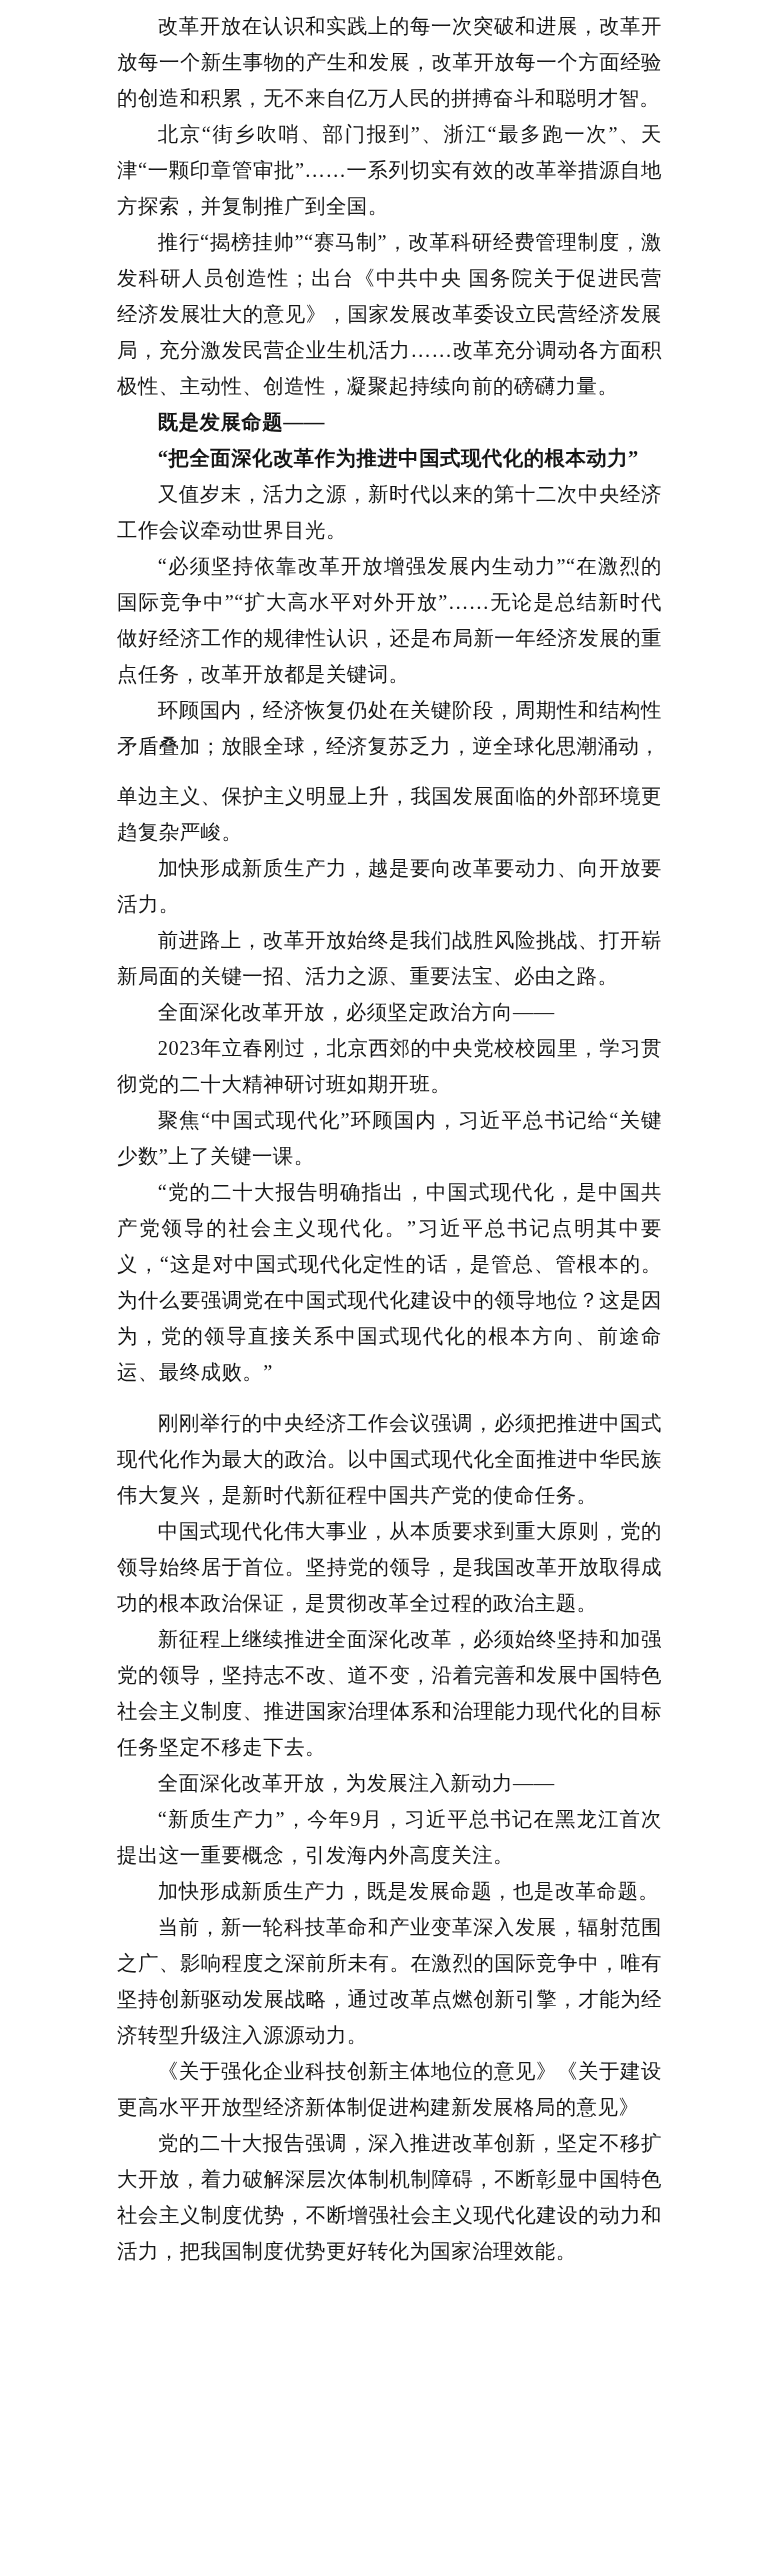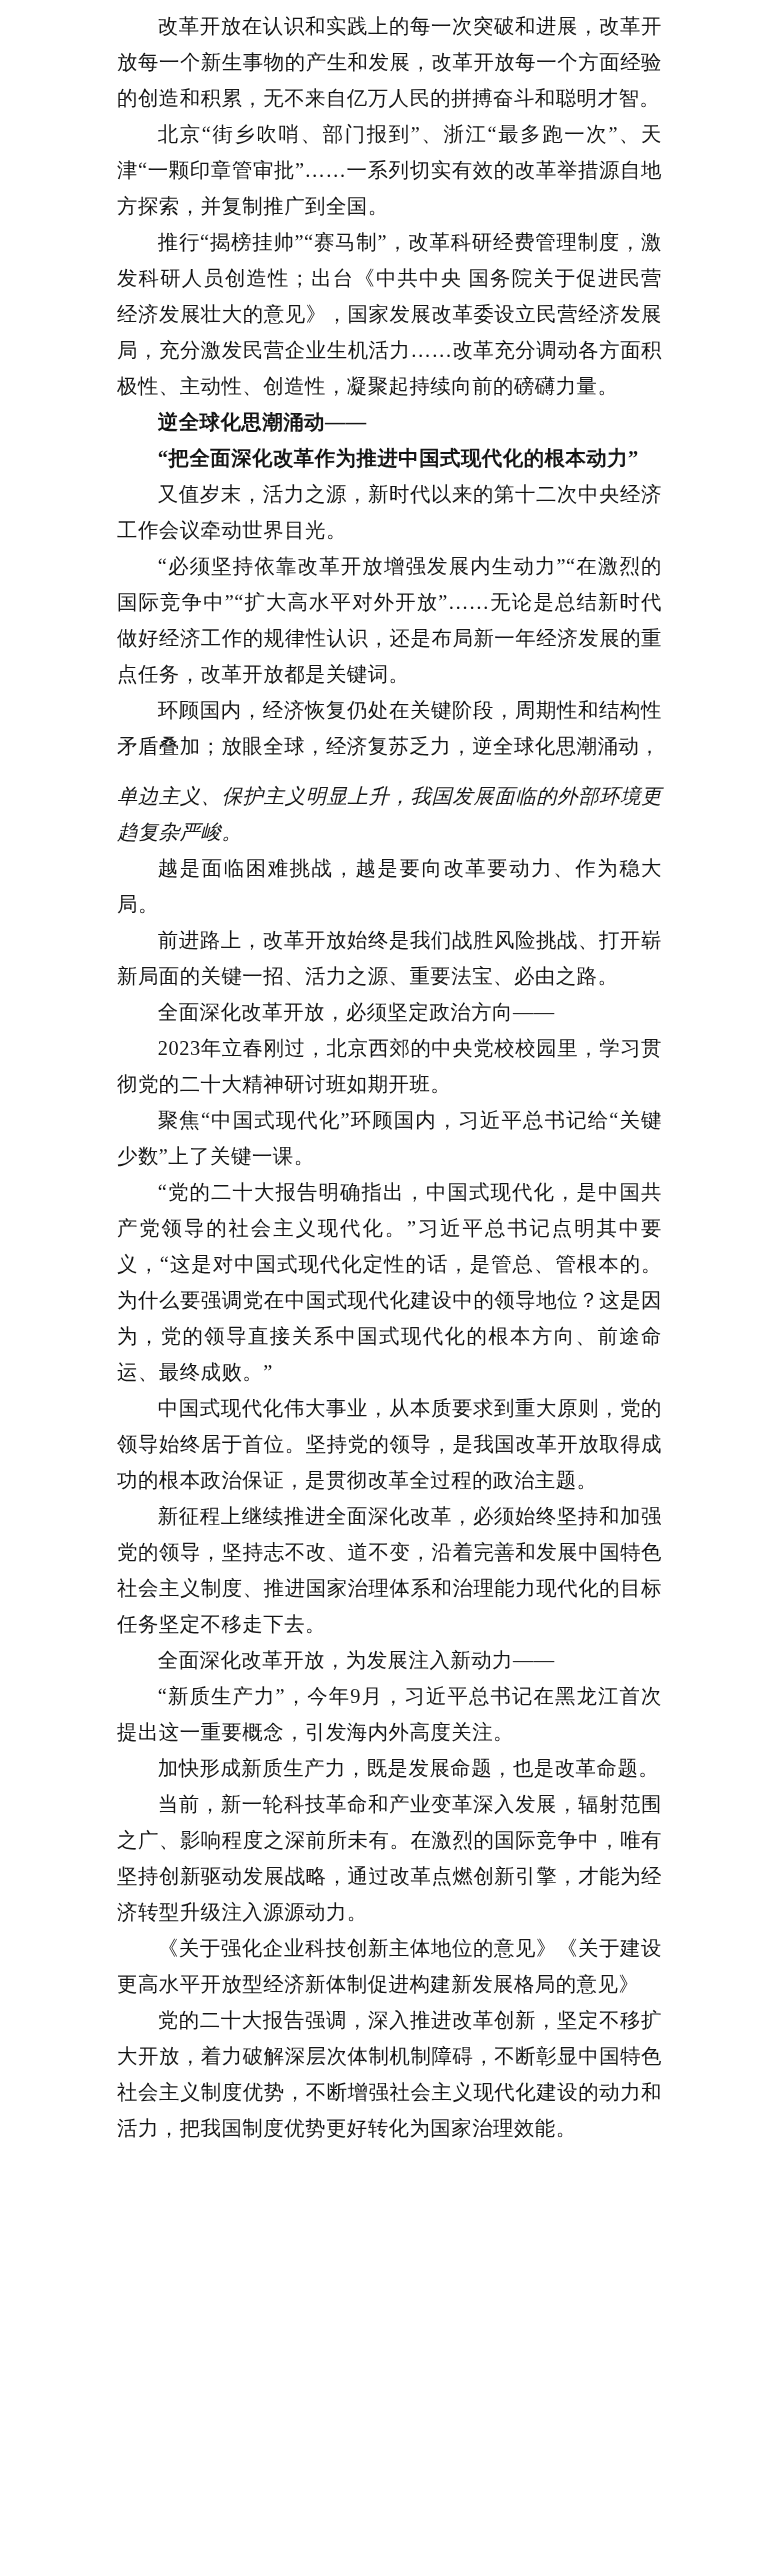--- a/index.html
+++ b/index.html
@@ -29,42 +29,42 @@
     text-indent: 2em;
   }
   .page p.cont {
     text-indent: 0;
   }
   .page p.heading {
     font-weight: bold;
   }
   .page p.page-gap {
     margin-top: 14.5px;
-    font-style: italic;
   }
 </style>
 </head>
 <body>
 
 <div class="page">
   <p>改革开放在认识和实践上的每一次突破和进展，改革开放每一个新生事物的产生和发展，改革开放每一个方面经验的创造和积累，无不来自亿万人民的拼搏奋斗和聪明才智。</p>
   <p>北京“街乡吹哨、部门报到”、浙江“最多跑一次”、天津“一颗印章管审批”……一系列切实有效的改革举措源自地方探索，并复制推广到全国。</p>
   <p>推行“揭榜挂帅”“赛马制”，改革科研经费管理制度，激发科研人员创造性；出台《中共中央 国务院关于促进民营经济发展壮大的意见》，国家发展改革委设立民营经济发展局，充分激发民营企业生机活力……改革充分调动各方面积极性、主动性、创造性，凝聚起持续向前的磅礴力量。</p>
-  <p class="heading">逆全球化思潮涌动——</p>
+  <p class="heading">既是发展命题——</p>
   <p class="heading">“把全面深化改革作为推进中国式现代化的根本动力”</p>
   <p>又值岁末，活力之源，新时代以来的第十二次中央经济工作会议牵动世界目光。</p>
   <p>“必须坚持依靠改革开放增强发展内生动力”“在激烈的国际竞争中”“扩大高水平对外开放”……无论是总结新时代做好经济工作的规律性认识，还是布局新一年经济发展的重点任务，改革开放都是关键词。</p>
   <p>环顾国内，经济恢复仍处在关键阶段，周期性和结构性矛盾叠加；放眼全球，经济复苏乏力，逆全球化思潮涌动，</p>
   <p class="cont page-gap">单边主义、保护主义明显上升，我国发展面临的外部环境更趋复杂严峻。</p>
-  <p>越是面临困难挑战，越是要向改革要动力、作为稳大局。</p>
+  <p>加快形成新质生产力，越是要向改革要动力、向开放要活力。</p>
   <p>前进路上，改革开放始终是我们战胜风险挑战、打开崭新局面的关键一招、活力之源、重要法宝、必由之路。</p>
   <p>全面深化改革开放，必须坚定政治方向——</p>
   <p>2023年立春刚过，北京西郊的中央党校校园里，学习贯彻党的二十大精神研讨班如期开班。</p>
   <p>聚焦“中国式现代化”环顾国内，习近平总书记给“关键少数”上了关键一课。</p>
   <p>“党的二十大报告明确指出，中国式现代化，是中国共产党领导的社会主义现代化。”习近平总书记点明其中要义，“这是对中国式现代化定性的话，是管总、管根本的。为什么要强调党在中国式现代化建设中的领导地位？这是因为，党的领导直接关系中国式现代化的根本方向、前途命运、最终成败。”</p>
+  <p class="page-gap">刚刚举行的中央经济工作会议强调，必须把推进中国式现代化作为最大的政治。以中国式现代化全面推进中华民族伟大复兴，是新时代新征程中国共产党的使命任务。</p>
   <p>中国式现代化伟大事业，从本质要求到重大原则，党的领导始终居于首位。坚持党的领导，是我国改革开放取得成功的根本政治保证，是贯彻改革全过程的政治主题。</p>
   <p>新征程上继续推进全面深化改革，必须始终坚持和加强党的领导，坚持志不改、道不变，沿着完善和发展中国特色社会主义制度、推进国家治理体系和治理能力现代化的目标任务坚定不移走下去。</p>
   <p>全面深化改革开放，为发展注入新动力——</p>
   <p>“新质生产力”，今年9月，习近平总书记在黑龙江首次提出这一重要概念，引发海内外高度关注。</p>
   <p>加快形成新质生产力，既是发展命题，也是改革命题。</p>
   <p>当前，新一轮科技革命和产业变革深入发展，辐射范围之广、影响程度之深前所未有。在激烈的国际竞争中，唯有坚持创新驱动发展战略，通过改革点燃创新引擎，才能为经济转型升级注入源源动力。</p>
   <p>《关于强化企业科技创新主体地位的意见》《关于建设更高水平开放型经济新体制促进构建新发展格局的意见》</p>
   <p>党的二十大报告强调，深入推进改革创新，坚定不移扩大开放，着力破解深层次体制机制障碍，不断彰显中国特色社会主义制度优势，不断增强社会主义现代化建设的动力和活力，把我国制度优势更好转化为国家治理效能。</p>
 </div>
 

